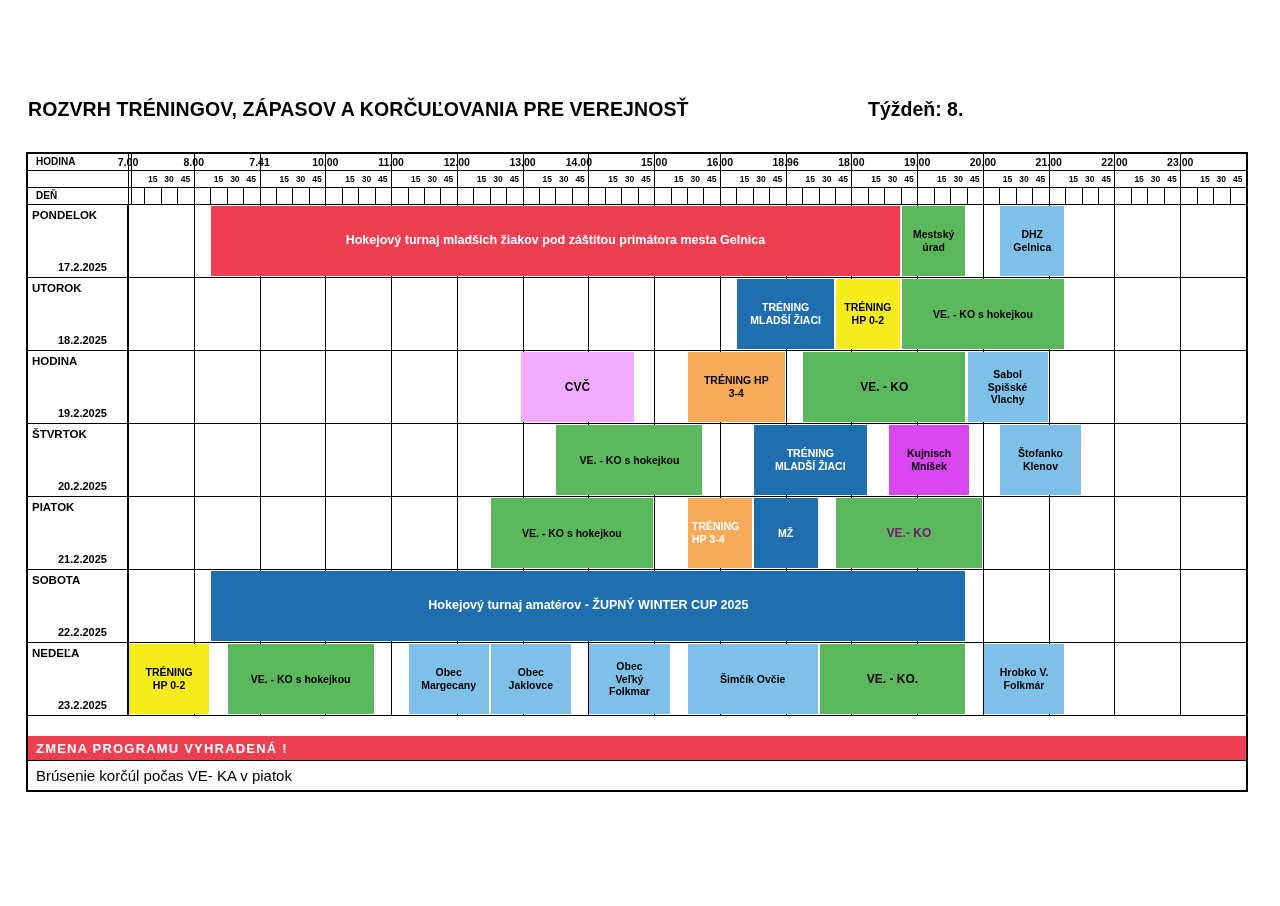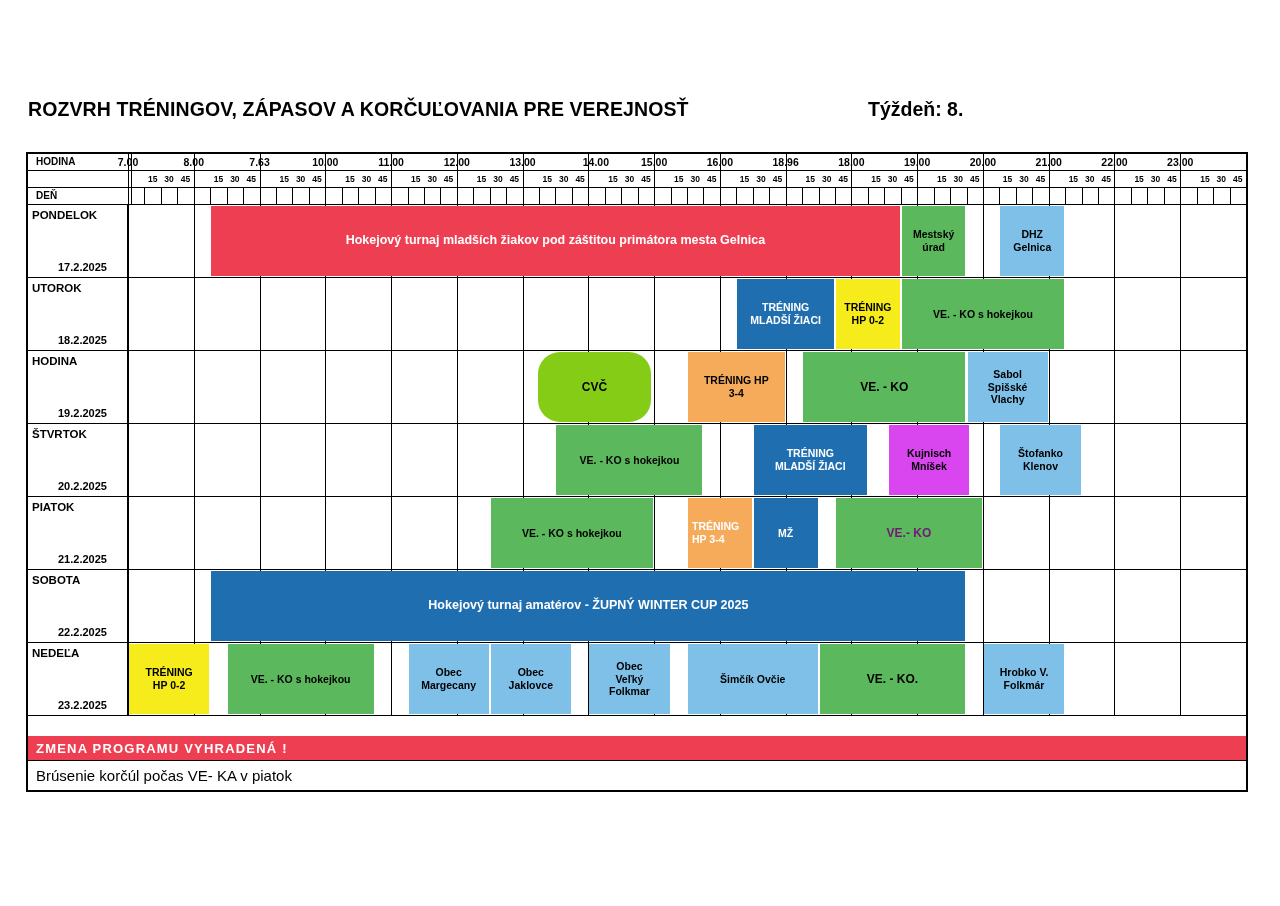--- a/index.html
+++ b/index.html
@@ -224,31 +224,31 @@
 
   <div class="grid">
     <div class="row hour-row">
       <div class="lbl">HODINA</div>
       <div class="slots" id="hour-slots">
           <div class="hour-block" style="left: 0px; width: 65.7647px;"></div>
           <div class="hour-tick" style="left: -32.8824px; width: 65.7647px;">7.00</div>
           <div class="hour-block" style="left: 65.7647px; width: 65.7647px;"></div>
           <div class="hour-tick" style="left: 32.8824px; width: 65.7647px;">8.00</div>
           <div class="hour-block" style="left: 131.529px; width: 65.7647px;"></div>
-          <div class="hour-tick" style="left: 98.6471px; width: 65.7647px;">7.63</div>
+          <div class="hour-tick" style="left: 98.6471px; width: 65.7647px;">7.41</div>
           <div class="hour-block" style="left: 197.294px; width: 65.7647px;"></div>
           <div class="hour-tick" style="left: 164.412px; width: 65.7647px;">10.00</div>
           <div class="hour-block" style="left: 263.059px; width: 65.7647px;"></div>
           <div class="hour-tick" style="left: 230.176px; width: 65.7647px;">11.00</div>
           <div class="hour-block" style="left: 328.824px; width: 65.7647px;"></div>
           <div class="hour-tick" style="left: 295.941px; width: 65.7647px;">12.00</div>
           <div class="hour-block" style="left: 394.588px; width: 65.7647px;"></div>
           <div class="hour-tick" style="left: 361.706px; width: 65.7647px;">13.00</div>
           <div class="hour-block" style="left: 460.353px; width: 65.7647px;"></div>
-          <div class="hour-tick" style="left: 435px; width: 65.7647px;">14.00</div>
+          <div class="hour-tick" style="left: 418px; width: 65.7647px;">14.00</div>
           <div class="hour-block" style="left: 526.118px; width: 65.7647px;"></div>
           <div class="hour-tick" style="left: 493.235px; width: 65.7647px;">15.00</div>
           <div class="hour-block" style="left: 591.882px; width: 65.7647px;"></div>
           <div class="hour-tick" style="left: 559px; width: 65.7647px;">16.00</div>
           <div class="hour-block" style="left: 657.647px; width: 65.7647px;"></div>
           <div class="hour-tick" style="left: 624.765px; width: 65.7647px;">18.96</div>
           <div class="hour-block" style="left: 723.412px; width: 65.7647px;"></div>
           <div class="hour-tick" style="left: 690.529px; width: 65.7647px;">18.00</div>
           <div class="hour-block" style="left: 789.176px; width: 65.7647px;"></div>
           <div class="hour-tick" style="left: 756.294px; width: 65.7647px;">19.00</div>
@@ -498,21 +498,21 @@
             <div class="hour-block" style="left: 460.353px; width: 65.7647px;"></div>
             <div class="hour-block" style="left: 526.118px; width: 65.7647px;"></div>
             <div class="hour-block" style="left: 591.882px; width: 65.7647px;"></div>
             <div class="hour-block" style="left: 657.647px; width: 65.7647px;"></div>
             <div class="hour-block" style="left: 723.412px; width: 65.7647px;"></div>
             <div class="hour-block" style="left: 789.176px; width: 65.7647px;"></div>
             <div class="hour-block" style="left: 854.941px; width: 65.7647px;"></div>
             <div class="hour-block" style="left: 920.706px; width: 65.7647px;"></div>
             <div class="hour-block" style="left: 986.471px; width: 65.7647px;"></div>
             <div class="hour-block" style="left: 1052.24px; width: 65.7647px;"></div>
-            <div class="event big" style="left: 410px; width: 113.088px; background: #84cc16; color: rgb(0, 0, 0); border-radius: 22px;">CVČ</div>
+            <div class="event big" style="left: 393px; width: 113.088px; background: #f0abfc; color: rgb(0, 0, 0);">CVČ</div>
             <div class="event" style="left: 560px; width: 96.6471px; background: rgb(245, 171, 90); color: rgb(0, 0, 0);">TRÉNING HP 3-4</div>
             <div class="event big" style="left: 675.088px; width: 162.412px; background: rgb(92, 184, 92); color: rgb(0, 0, 0);">VE. - KO</div>
             <div class="event" style="left: 839.5px; width: 80.2059px; background: rgb(126, 192, 232); color: rgb(0, 0, 0);">Sabol Spišské Vlachy</div>
           </div>
         </div>
         <div class="day-row" style="top: 270px; height: 73px;">
           <div class="lbl">
             <div class="day-name">ŠTVRTOK</div>
             <div class="day-date">20.2.2025</div>
           </div>

